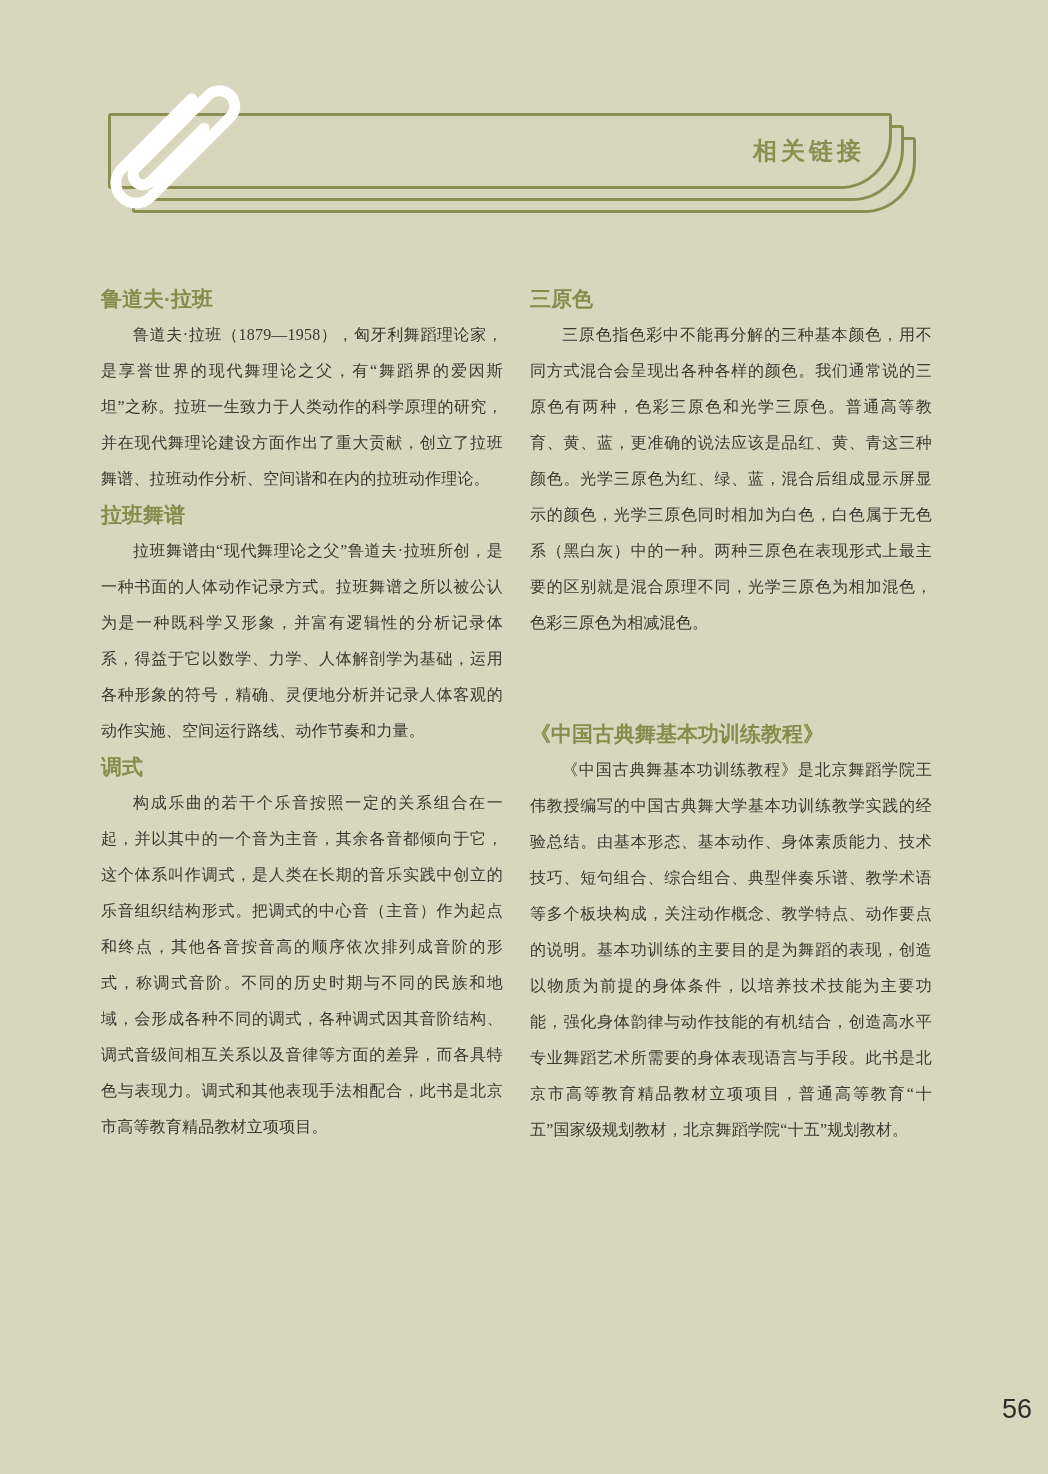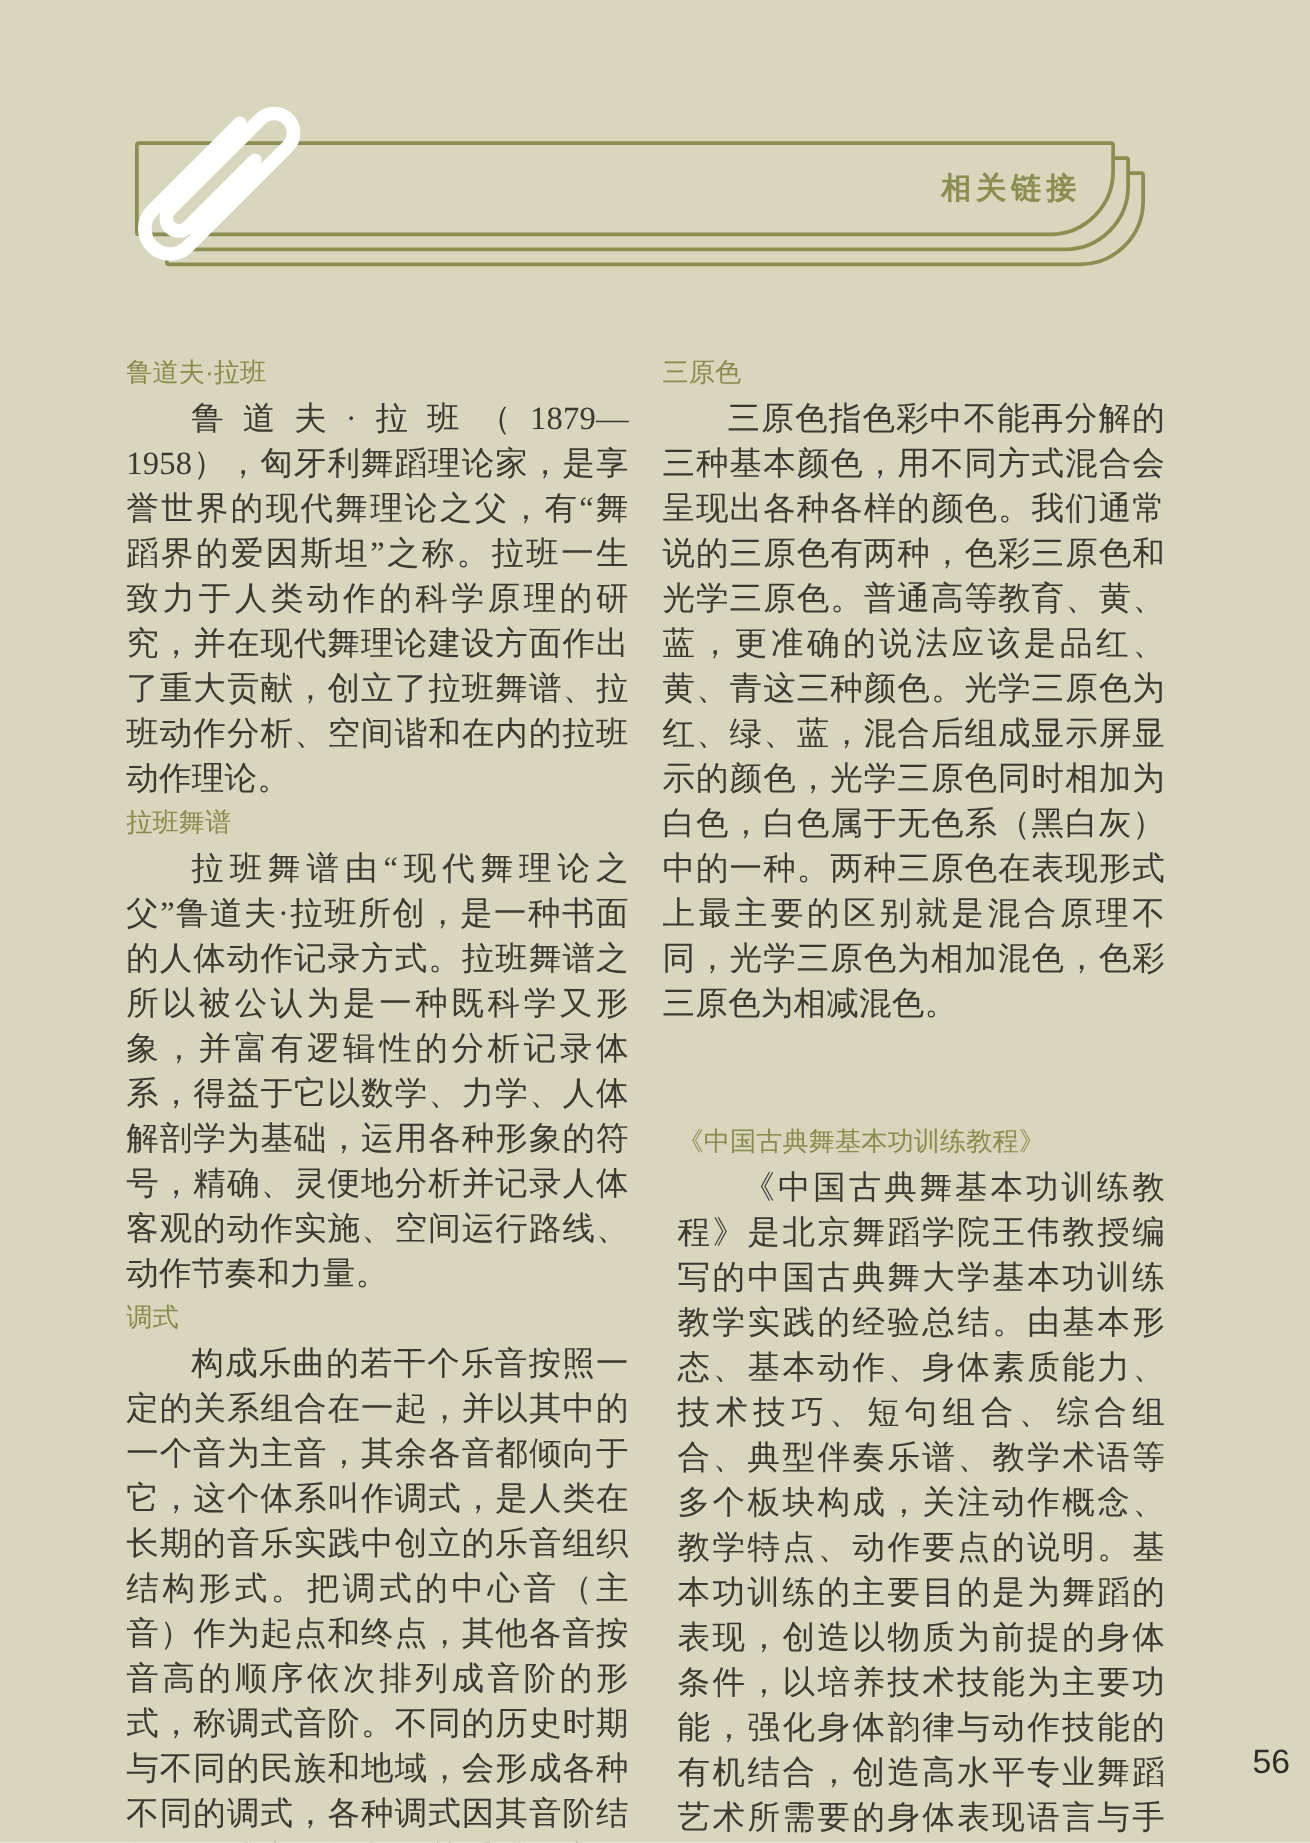--- a/index.html
+++ b/index.html
@@ -49,32 +49,32 @@
   .content {
     position: absolute;
     left: 101px;
     top: 281px;
     width: 831px;
     display: flex;
     gap: 27px;
   }
   .col { width: 402px; }
   .section + .section { }
-  .col.right .section + .section { margin-top: 75px; margin-left: 12px; }
+  .col.right .section + .section { margin-top: 75px; }
   .section h3 {
     margin: 0;
     font-family: "Liberation Sans", "DejaVu Sans", sans-serif;
-    font-weight: normal;
+    font-weight: bold;
     font-size: 21px;
     line-height: 36px;
     color: #878c4c;
   }
   .section p {
     margin: 0;
-    font-size: 26px;
+    font-size: 16px;
     line-height: 36px;
     color: #3a3a30;
     text-align: justify;
     text-justify: inter-character;
     text-indent: 2em;
     letter-spacing: 0.2px;
   }
 
   
   .page-number {

